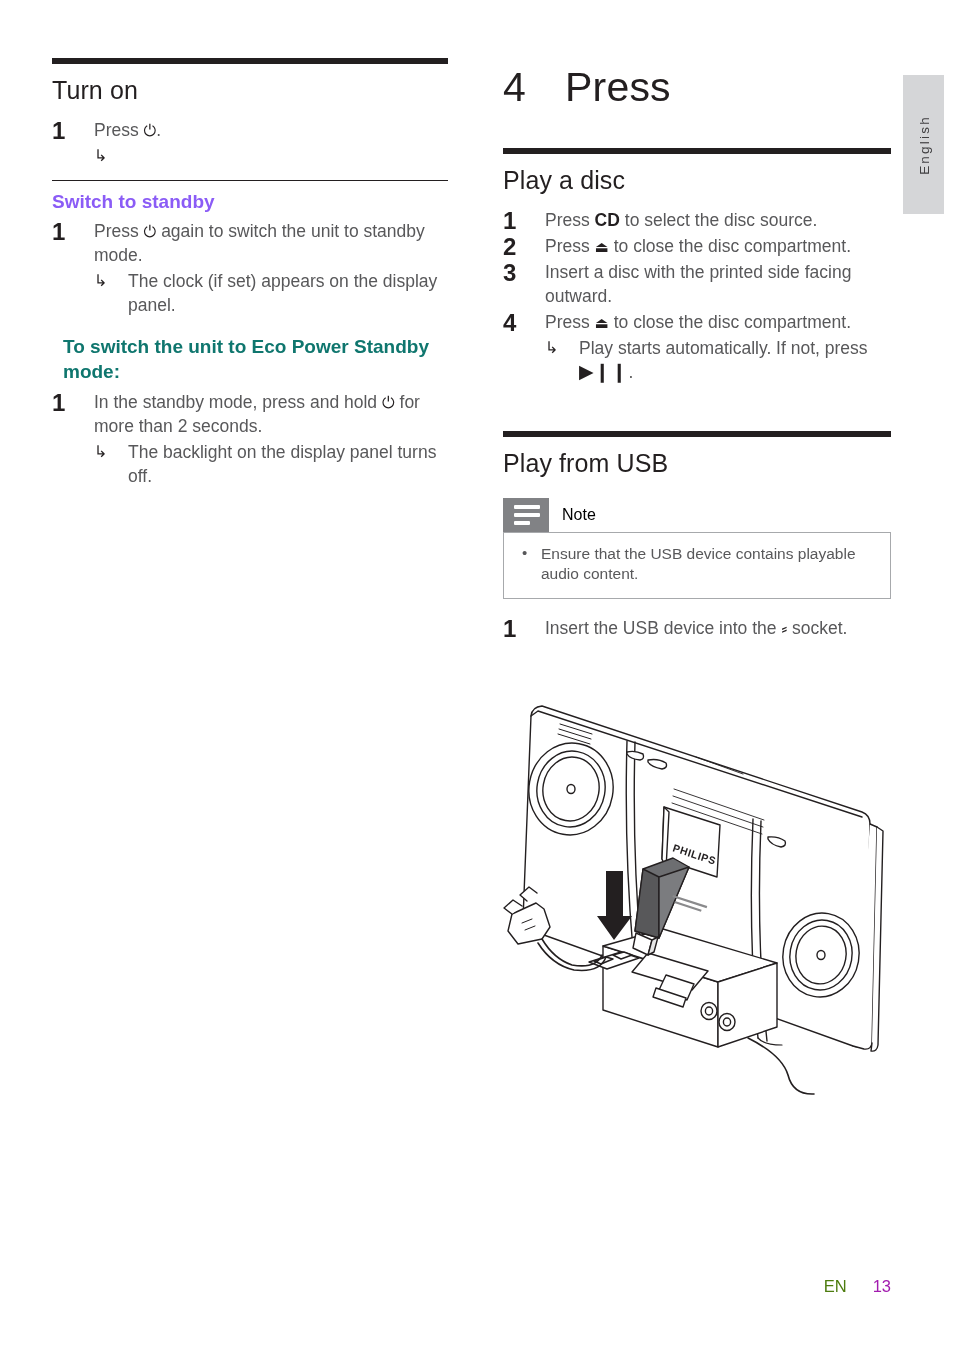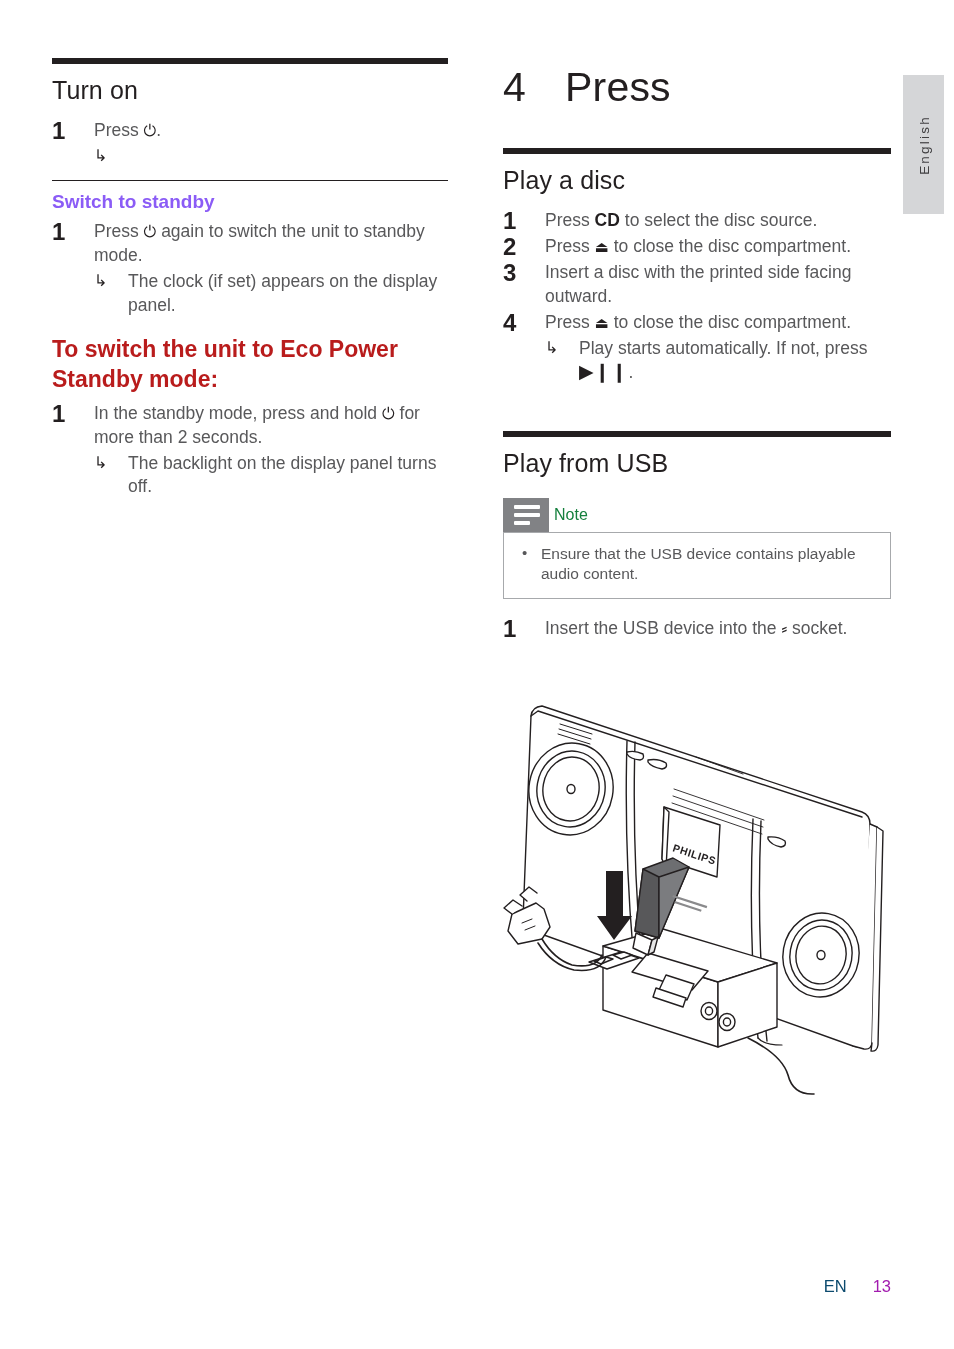--- a/index.html
+++ b/index.html
@@ -62,24 +62,24 @@
     margin: 12px 0 0 0;
     letter-spacing: 0.1px;
   }
   h3.sub {
     font-size: 19px;
     font-weight: bold;
     color: #8b5cf6;
     margin: 10px 0 0 0;
   }
   p.lead {
-    font-size: 23px;
+    font-size: 19px;
     font-weight: bold;
-    color: #b91c1c;
-    margin: 16px 0 0 0;
+    color: #0f766e;
+    margin: 16px 0 0 11px;
     line-height: 1.32;
   }
 
   
   ol.steps {
     list-style: none;
     margin: 0;
     padding: 0;
   }
   ol.steps > li {
@@ -164,22 +164,22 @@
     display: block;
     background: #ffffff;
     height: 4px;
     border-radius: 1px;
   }
   .note-icon i:nth-child(1) { width: 26px; }
   .note-icon i:nth-child(2) { width: 26px; }
   .note-icon i:nth-child(3) { width: 16px; margin-right: 10px; }
   .note-title {
     font-size: 16px;
-    color: #15803d;
-    padding-left: 5px;
+    color: #000000;
+    padding-left: 13px;
   }
   .note-body {
     border: 1px solid #a7a9ac;
     border-top: 1px solid #a7a9ac;
     padding: 11px 14px 13px 14px;
     box-sizing: border-box;
   }
   .note-body ul {
     list-style: none;
     margin: 0;
@@ -224,21 +224,21 @@
   
   .footer {
     position: absolute;
     left: 0;
     top: 1277px;
     width: 891px;
     text-align: right;
     font-size: 16.5px;
   }
   .footer .en {
-    color: #0c4a6e;
+    color: #4d7c0f;
     margin-right: 26px;
   }
   .footer .pg { color: #a21caf; }
 
   
   .figure {
     position: absolute;
     left: 496px;
     top: 697px;
     width: 410px;

